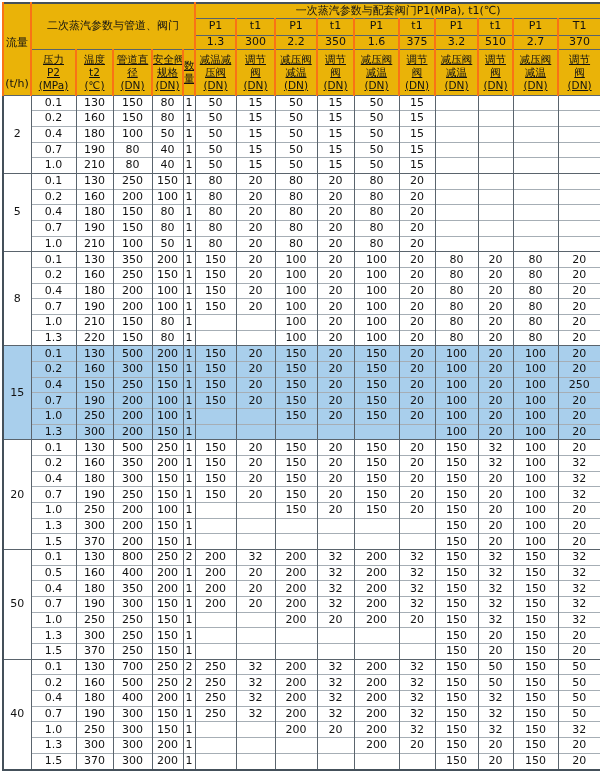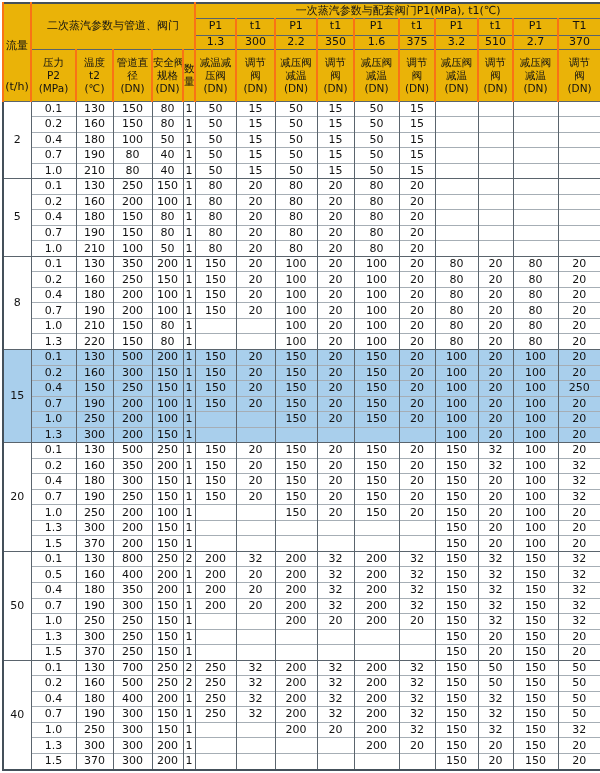--- a/index.html
+++ b/index.html
@@ -90,21 +90,21 @@
           <td>300</td>
           <td>2.2</td>
           <td>350</td>
           <td>1.6</td>
           <td>375</td>
           <td>3.2</td>
           <td>510</td>
           <td>2.7</td>
           <td>370</td>
         </tr>
-        <tr style="height: 52px;">
+        <tr style="height: 46px; text-decoration: underline;">
           <td>
             <span class="line">压力</span>
             <span class="line">P2</span>
             <span class="line">(MPa)</span>
           </td>
           <td>
             <span class="line">温度</span>
             <span class="line">t2</span>
             <span class="line">(℃)</span>
           </td>

